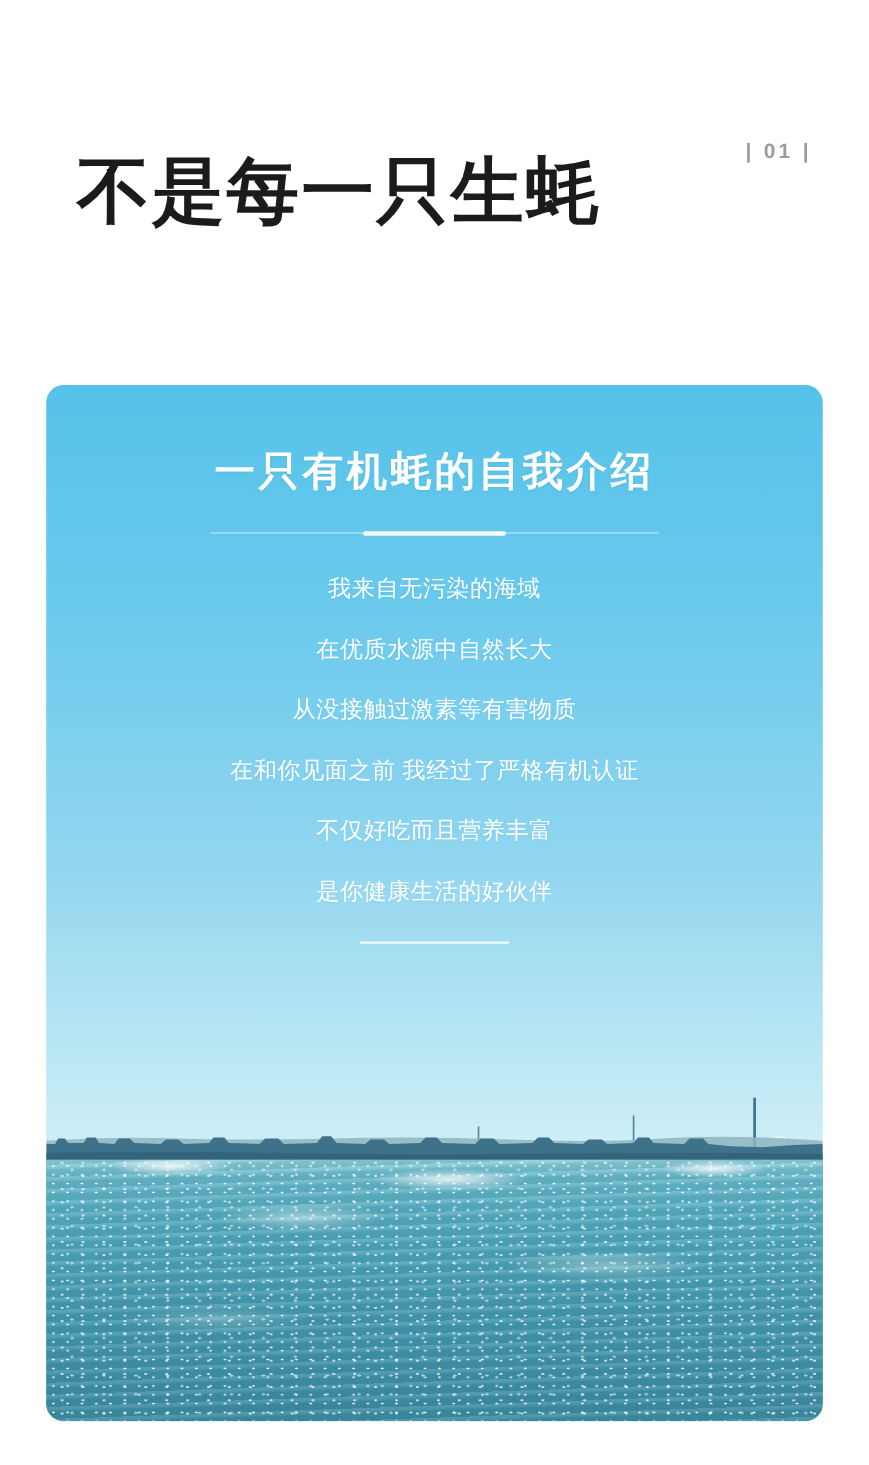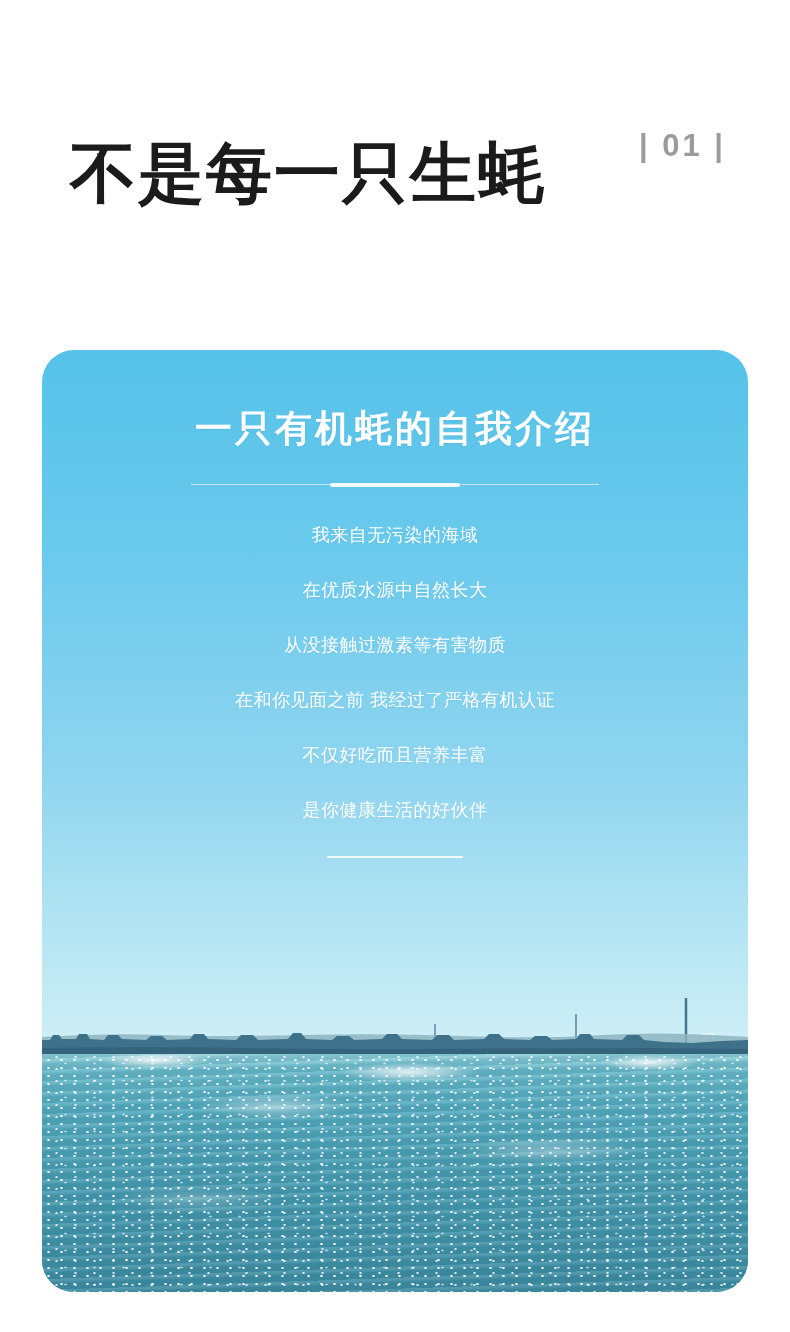--- a/index.html
+++ b/index.html
@@ -14,30 +14,30 @@
 
   
   .headline {
     position:absolute; left:70px; top:112px;
     font-size:66px; line-height:82px; font-weight:900;
     color:#1b1b1b; letter-spacing:2px;
   }
   .headline .hl-line { display:block;margin-top:20px; }
 
   .page-marker {
-    position:absolute; top:128px; right:64px;
-    font-size:31px; font-weight:700; letter-spacing:3px;
+    position:absolute; top:128px; right:52px;
+    font-size:19px; font-weight:700; letter-spacing:3px;
     color:#9b9b9b;
   }
 
   
   .card {
     position:absolute; left:42px; top:350px;
     width:706px; height:942px;
-    border-radius:32px; overflow:hidden;
+    border-radius:16px; overflow:hidden;
     background:linear-gradient(180deg,
       #56c2e9 0%, #68c9ec 20%, #8fd5ef 45%,
       #b5e5f3 62%, #cdeef6 73%, #cdeef6 100%);
   }
 
   .card-content { position:relative; z-index:3; padding-top:56px; }
 
   .card-title {
     text-align:center;
     font-size:37px; font-weight:700; letter-spacing:3px;
@@ -56,21 +56,21 @@
   .divider-top .divider-thick {
     position:absolute; left:50%; top:0; width:130px; height:4px;
     transform:translateX(-50%);
     background:rgba(255,255,255,0.92); border-radius:2px;
   }
 
   .card-lines { margin-top:21px; }
   .card-line {
     height:55px; line-height:55px;
     text-align:center;
-    font-size:18px; color:#ffffff; letter-spacing:0.5px;
+    font-size:21px; color:#ffffff; letter-spacing:0.5px;
     text-shadow:0 1px 2px rgba(0,90,130,0.06);
   }
 
   .divider-bottom {
     margin:18px auto 0 auto;
     width:136px; height:2px;
     background:rgba(255,255,255,0.85); border-radius:1px;
   }
 
   

